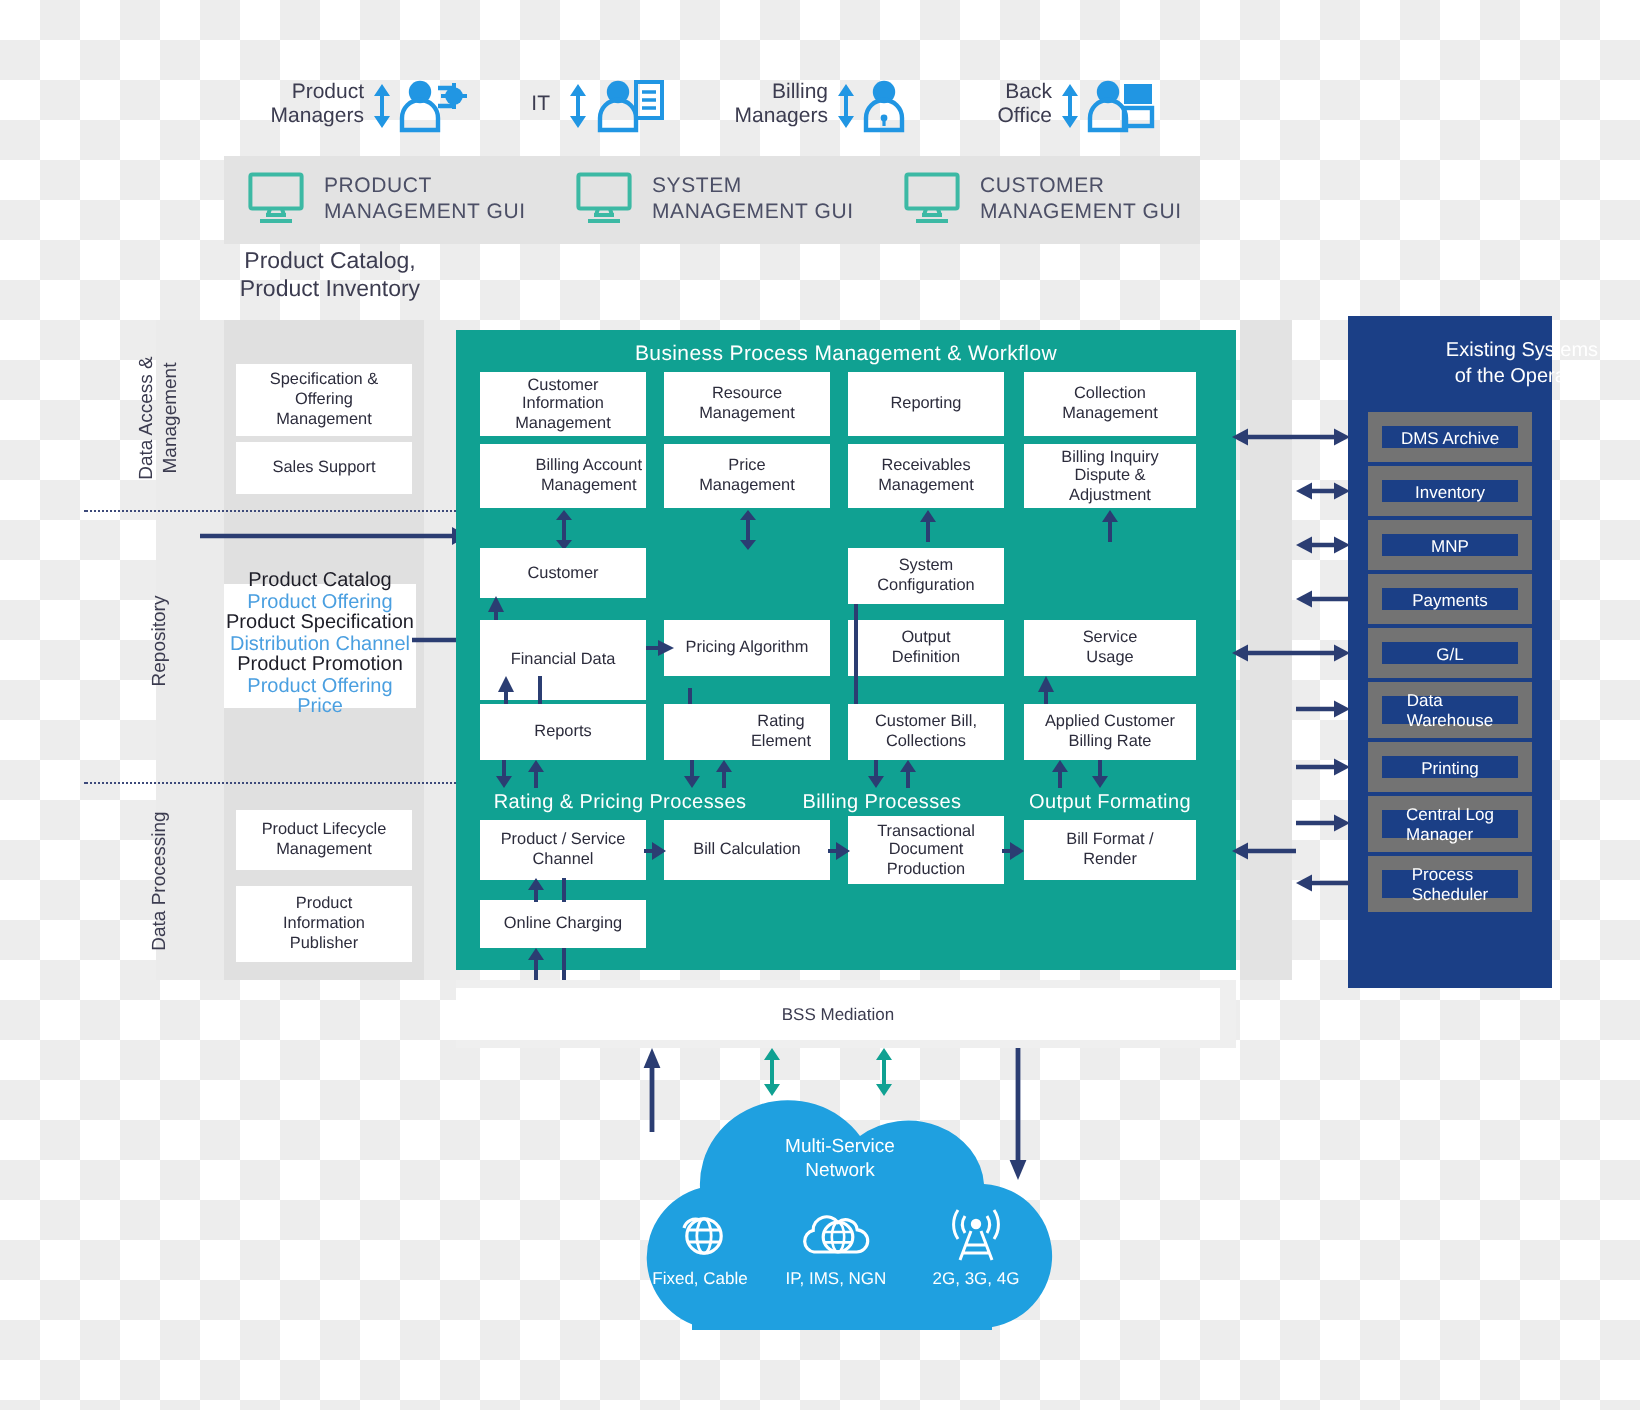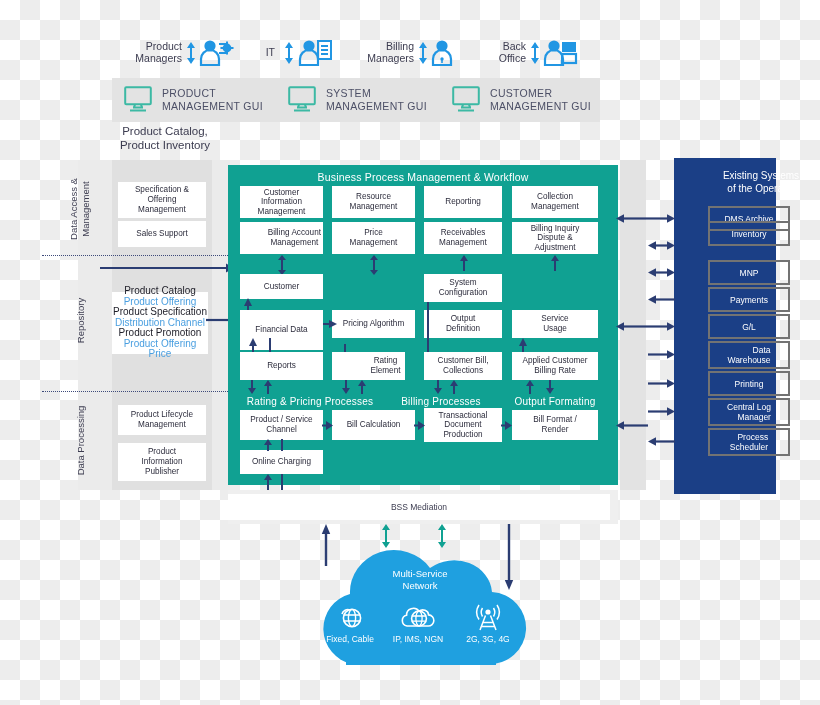--- a/index.html
+++ b/index.html
@@ -49,22 +49,22 @@
   .gbox{
     background:#ffffff;display:flex;align-items:center;justify-content:center;
     text-align:center;color:#2c2c3c;font-size:8.2px;line-height:10px;padding:1px 2px;
   }
   .vert{
     transform:rotate(-90deg);transform-origin:center center;white-space:nowrap;
     color:#3c3c50;font-size:9.5px;text-align:center;
   }
   .blue-title{color:#ffffff;font-size:10px;line-height:12.5px;text-align:center;}
   .bbox{
-    border:2px solid #737373;display:flex;align-items:center;justify-content:center;
-    text-align:right;color:#ffffff;font-size:8.5px;line-height:10px;margin-left:24px;
+    border:7px solid #737373;display:flex;align-items:center;justify-content:center;
+    text-align:left;color:#ffffff;font-size:8.5px;line-height:10px;
   }
   .catalog{
     font-size:10px;line-height:10.6px;text-align:center;color:#1e1e28;
   }
   .catalog .blue{color:#4a9fe0;}
 
   .dotted{border-top:1.4px dotted #3d4a7a;}
 
   .cloudtxt{color:#ffffff;text-align:center;font-size:9.5px;line-height:12px;}
   .cloudicon-lbl{color:#ffffff;font-size:8.5px;text-align:center;}
@@ -306,21 +306,21 @@
     <span>Definition</span></div>
   </div>
   <div class="abs wbox" style="left:512px;top:310px;width:86px;height:28px;">
     <div><span>Service</span><br>
     <span>Usage</span></div>
   </div>
 
   <div class="abs wbox" style="left:240px;top:352px;width:83px;height:28px;">
     <span>Reports</span>
   </div>
-  <div class="abs wbox" style="left:332px;top:352px;width:73px;height:28px;padding-left:36px;">
+  <div class="abs wbox" style="left:332px;top:352px;width:83px;height:28px;padding-left:36px;">
     <span>Rating Element</span>
   </div>
   <div class="abs wbox" style="left:424px;top:352px;width:78px;height:28px;">
     <div><span>Customer Bill,</span><br>
     <span>Collections</span></div>
   </div>
   <div class="abs wbox" style="left:512px;top:352px;width:86px;height:28px;">
     <div><span>Applied Customer</span><br>
     <span>Billing Rate</span></div>
   </div>
@@ -432,21 +432,21 @@
 
   <div class="abs blue-panel" style="left:674px;top:158px;width:102px;height:336px;"></div>
   <div class="abs blue-title" style="left:674px;top:170px;width:126px;margin-left:24px;">
     <div>Existing Systems</div>
     <div>of the Operator</div>
   </div>
 
   <div class="abs bbox" style="left:684px;top:206px;width:82px;height:25px;">
     <span>DMS Archive</span>
   </div>
-  <div class="abs bbox" style="left:684px;top:221px;width:82px;height:25px;">
+  <div class="abs bbox" style="left:684px;top:233px;width:82px;height:25px;">
     <span>Inventory</span>
   </div>
   <div class="abs bbox" style="left:684px;top:260px;width:82px;height:25px;">
     <span>MNP</span>
   </div>
   <div class="abs bbox" style="left:684px;top:287px;width:82px;height:25px;">
     <span>Payments</span>
   </div>
   <div class="abs bbox" style="left:684px;top:314px;width:82px;height:25px;">
     <span>G/L</span>

